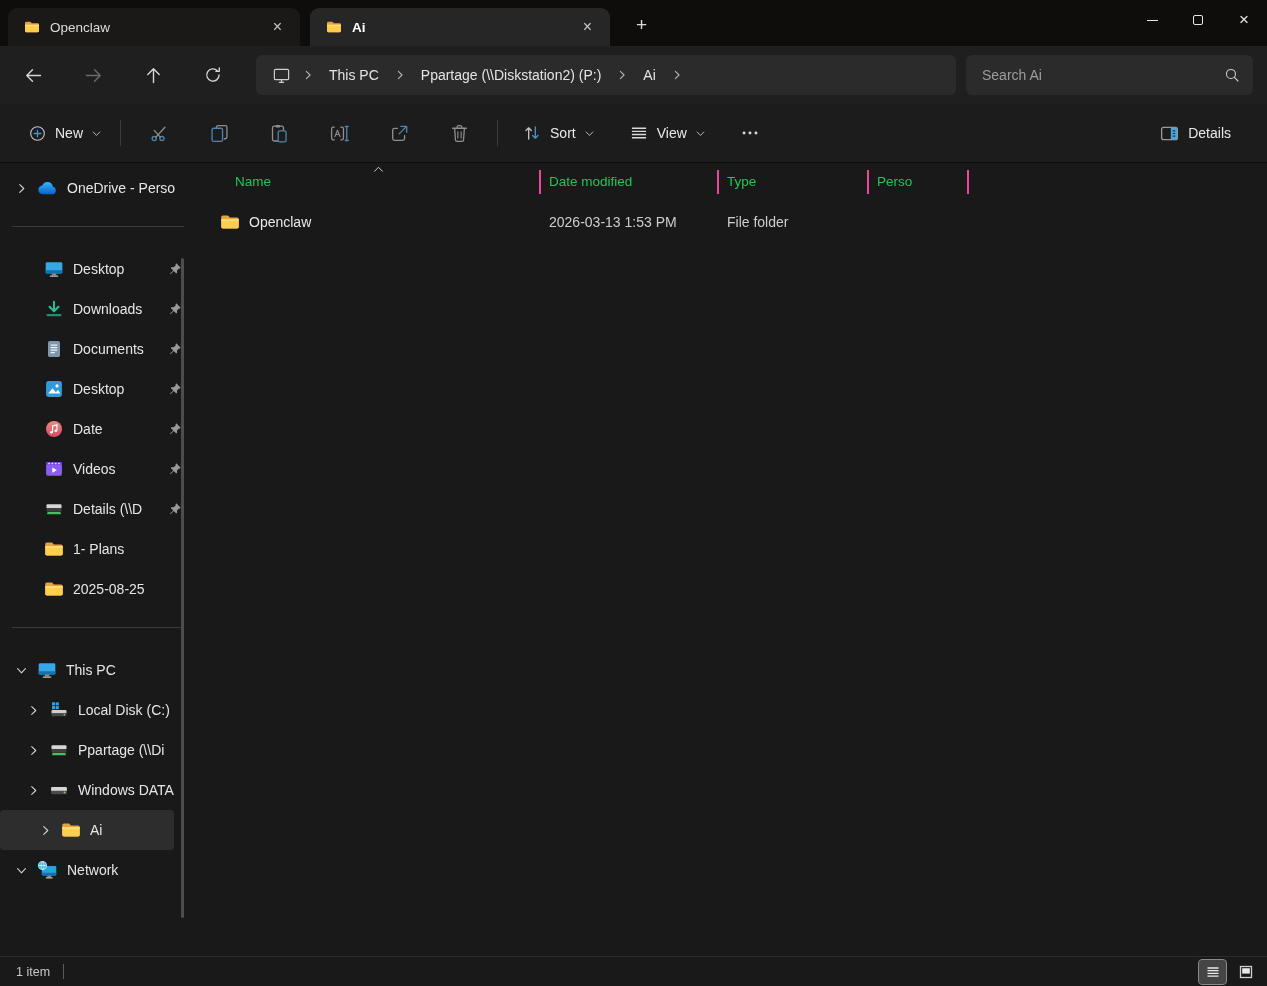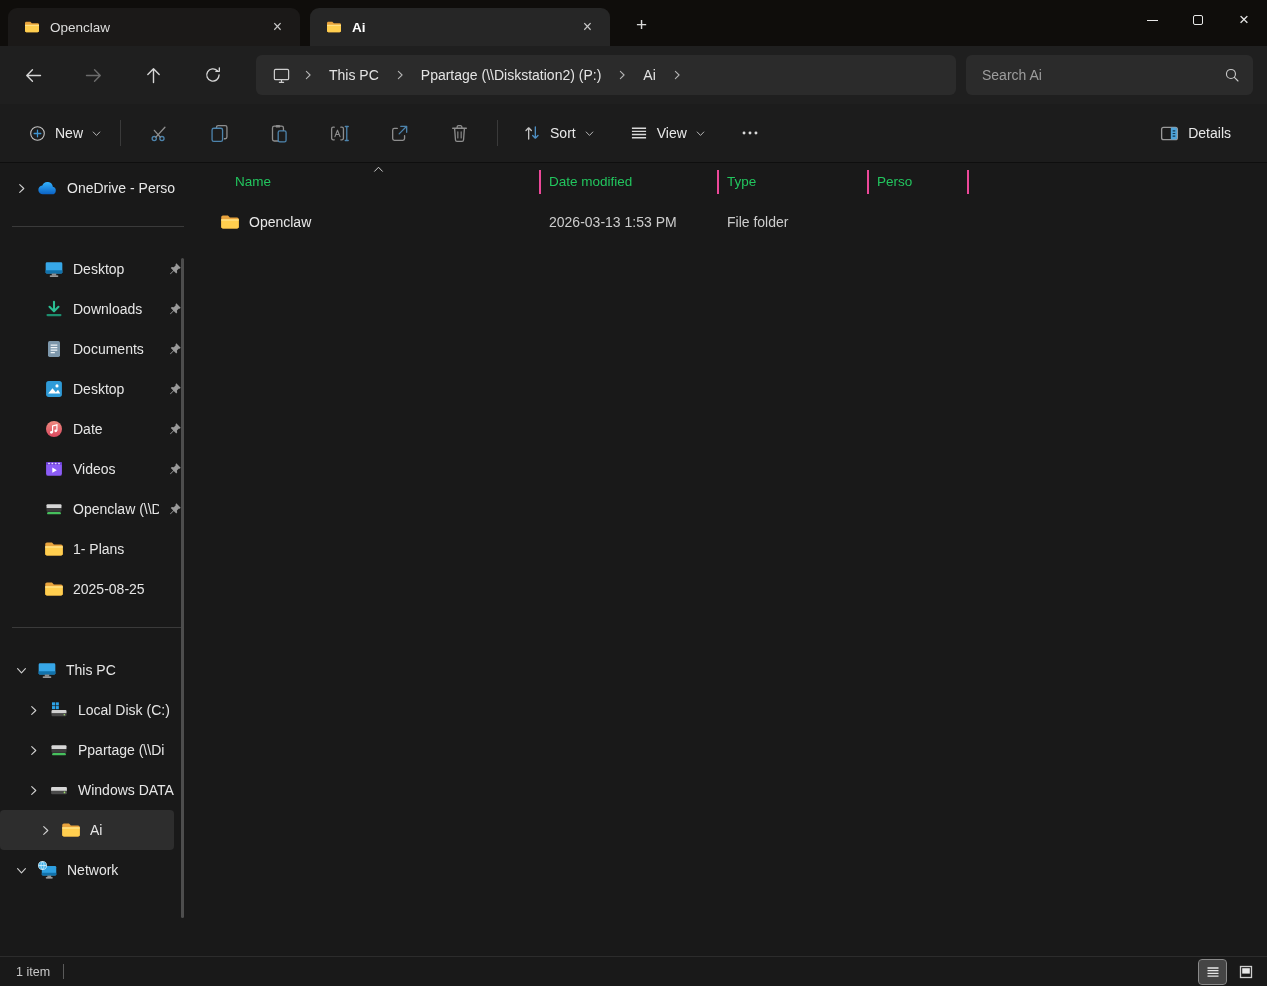--- a/index.html
+++ b/index.html
@@ -494,21 +494,21 @@
         </svg>
       <span class="label">Videos</span>
       <svg class="ic pin" width="14" height="14">
           <use href="#sym-pin"></use>
         </svg>
     </div>
     <div class="sbrow pad-pinned">
       <svg class="ic" width="20" height="20">
           <use href="#sym-drivenet"></use>
         </svg>
-      <span class="label">Openclaw (\\D</span>
+      <span class="label">Details (\\D</span>
       <svg class="ic pin" width="14" height="14">
           <use href="#sym-pin"></use>
         </svg>
     </div>
     <div class="sbrow pad-pinned">
       <svg class="ic" width="20" height="20">
           <use href="#sym-folder"></use>
         </svg>
       <span class="label">1- Plans</span>
     </div>

